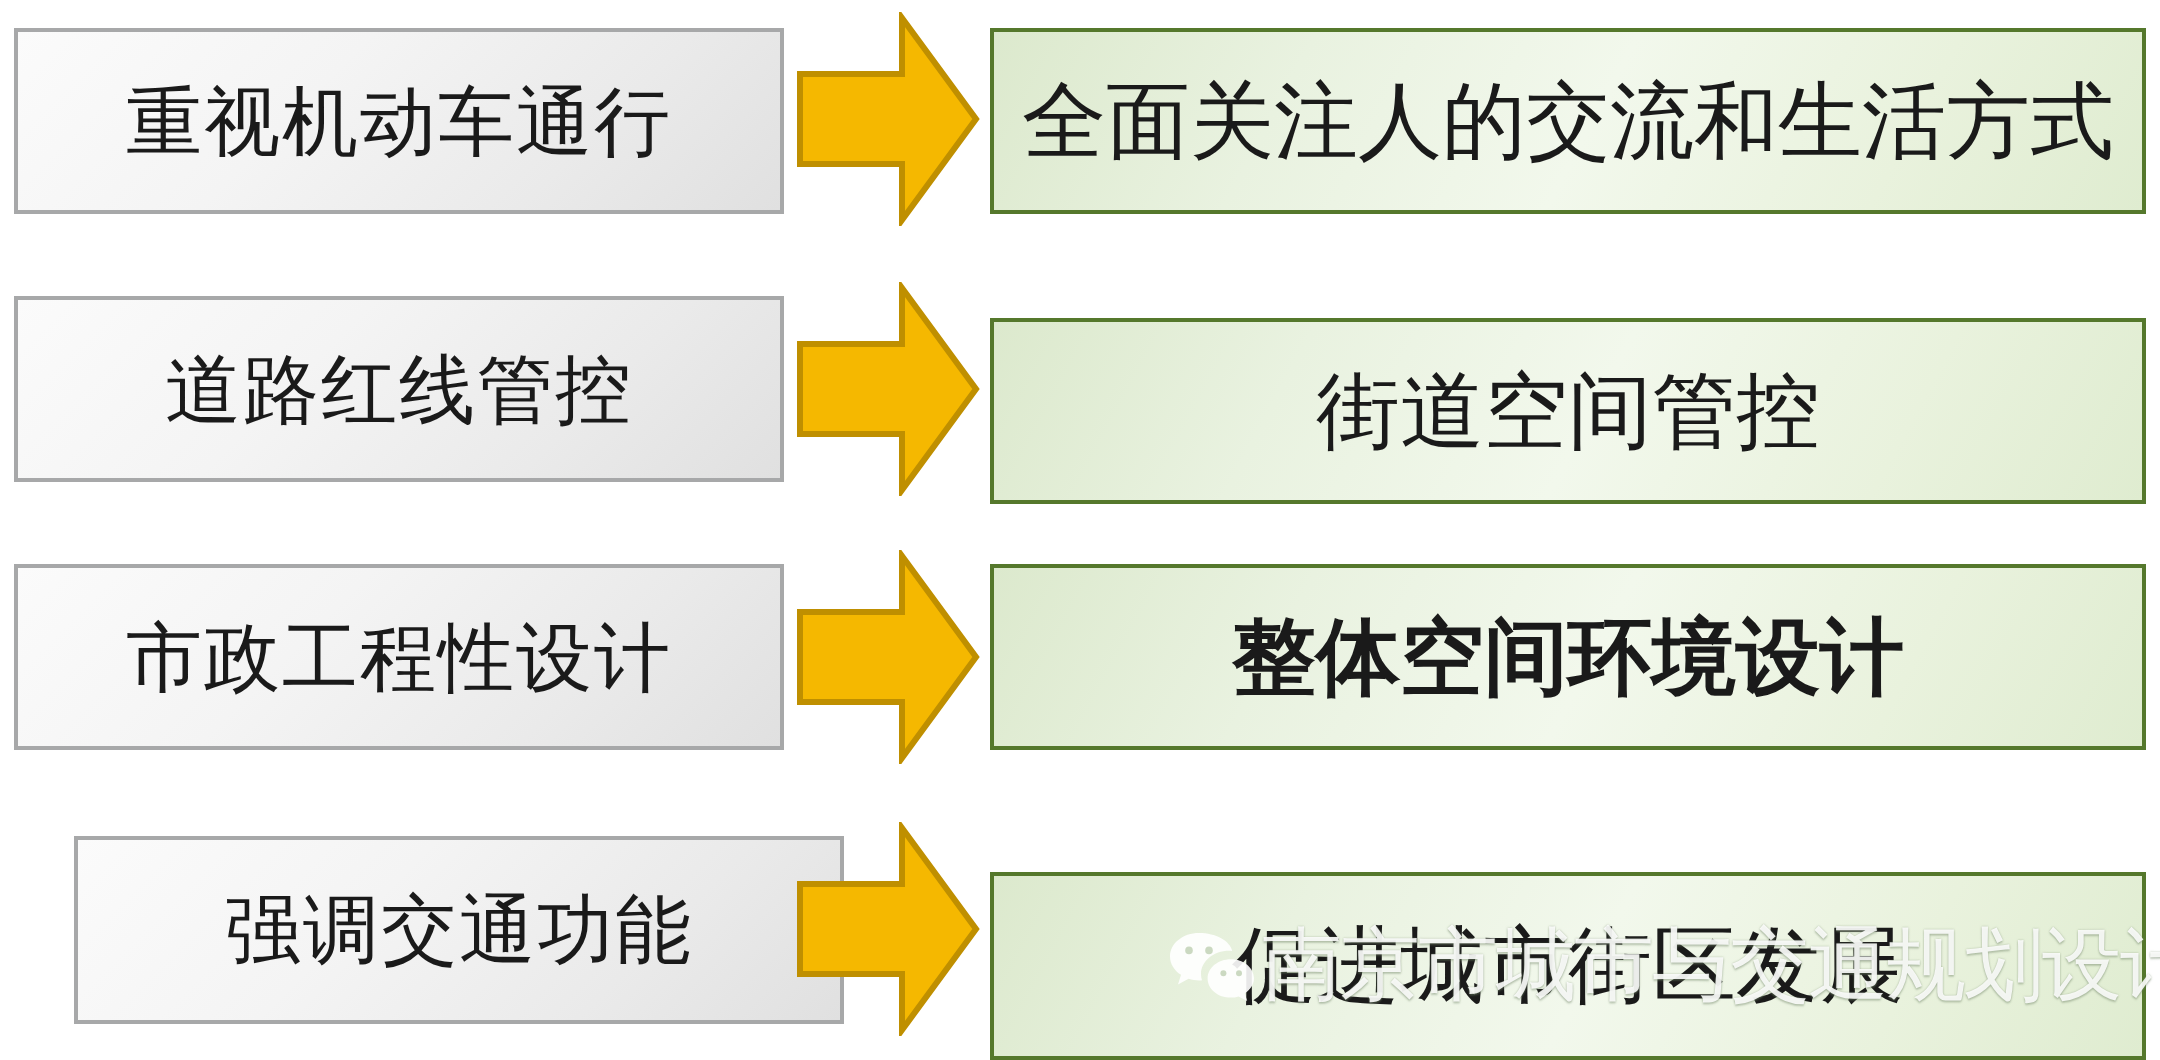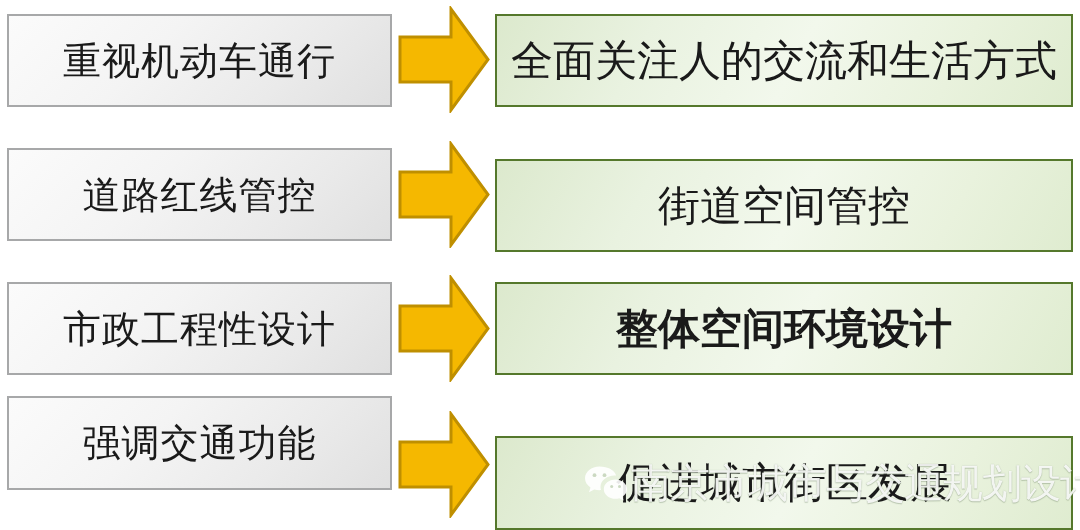--- a/index.html
+++ b/index.html
@@ -152,21 +152,21 @@
       <svg viewBox="0 0 92 107" preserveAspectRatio="none" aria-hidden="true">
         <polygon points="2,31 53,31 53,3 90,53.5 53,104 53,76 2,76" fill="#f5b800" stroke="#bf8f00" stroke-width="3" stroke-linejoin="miter"></polygon>
       </svg>
     </div>
     <div class="box-right" style="top:282px;height:93px;font-weight:bold;">
       <span class="box-text">整体空间环境设计</span>
     </div>
   </div>
 
   <div class="row">
-    <div class="box-left" style="top:396px;height:94px;">
+    <div class="box-left" style="top:418px;height:94px;margin-left:30px;">
       <span class="box-text">强调交通功能</span>
     </div>
     <div class="arrow" style="top:411px;height:107px;">
       <svg viewBox="0 0 92 107" preserveAspectRatio="none" aria-hidden="true">
         <polygon points="2,31 53,31 53,3 90,53.5 53,104 53,76 2,76" fill="#f5b800" stroke="#bf8f00" stroke-width="3" stroke-linejoin="miter"></polygon>
       </svg>
     </div>
     <div class="box-right" style="top:436px;height:94px;">
       <span class="box-text">促进城市街区发展</span>
     </div>

